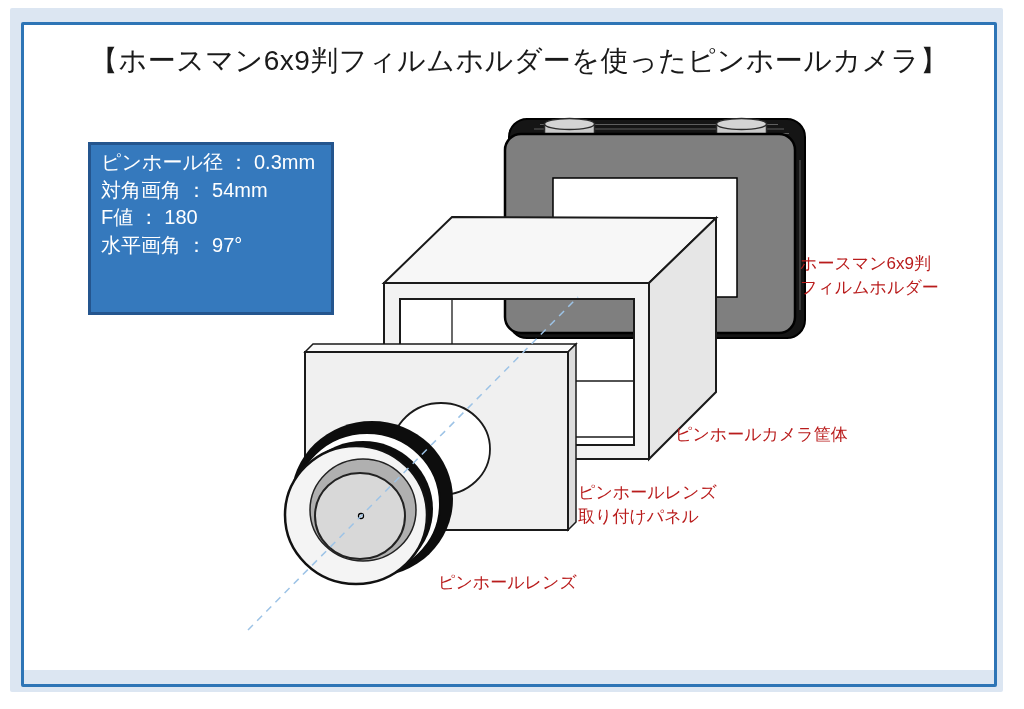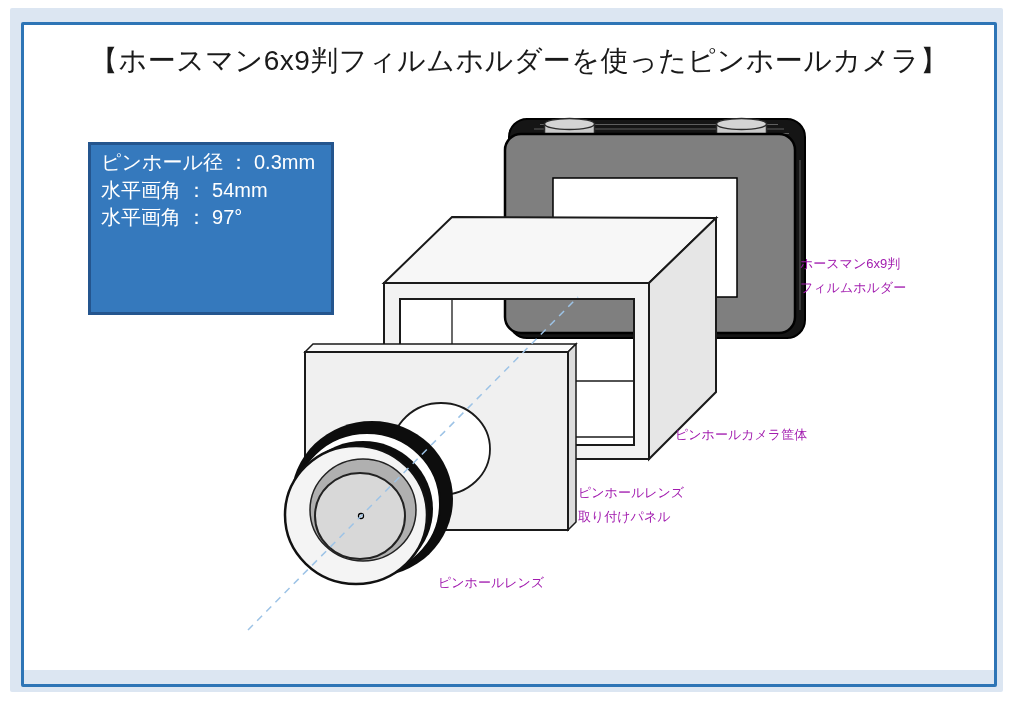--- a/index.html
+++ b/index.html
@@ -27,42 +27,43 @@
     position:absolute;left:88px;top:112px;width:246px;height:173px;
     background:#3579bd;border:3px solid #24558e;box-sizing:border-box;
     padding:4px 0 0 10px;
     margin-top:30px;
   }
   .spec-line{
     font-size:20px;line-height:27.5px;color:#ffffff;white-space:nowrap;
   }
   .diagram-svg{position:absolute;left:0;top:0;}
   .part-label{
-    position:absolute;font-size:13px;color:#a21caf;line-height:24px;
+    position:absolute;font-size:17px;color:#b91c1c;line-height:24px;
     white-space:pre-line;
   }
   .lbl-holder{left:800px;top:252px;}
   .lbl-body{left:675px;top:423px;}
   .lbl-panel{left:578px;top:481px;}
   .lbl-lens{left:438px;top:571px;}
 </style>
 </head>
 <body>
 
 <div class="outer-panel"></div>
 
 <div class="frame">
   <div class="bottom-strip"></div>
 </div>
 
 <div class="page-title">【ホースマン6x9判フィルムホルダーを使ったピンホールカメラ】</div>
 
 <div class="spec-box">
   <div class="spec-line">ピンホール径 ： 0.3mm</div>
-  <div class="spec-line">水平画角 ： 54mm</div>
+  <div class="spec-line">対角画角 ： 54mm</div>
+  <div class="spec-line">F値 ： 180</div>
   <div class="spec-line">水平画角 ： 97°</div>
 </div>
 
 <svg class="diagram-svg" width="1024" height="709" viewBox="0 0 1024 709">
 
   <g>
     <rect x="509" y="119" width="296" height="219" rx="18" stroke="#000000" stroke-width="2" fill="#151515"></rect>
     <path d="M540,124.5 H778 M534,129 H784 M529,133.5 H789 M800,160 V310" stroke="#5f5f5f" stroke-width="1" fill="none"></path>
 
     <rect x="544.5" y="124" width="50" height="16" stroke="#2b2b2b" stroke-width="1.5" fill="#c9c9c9"></rect>

